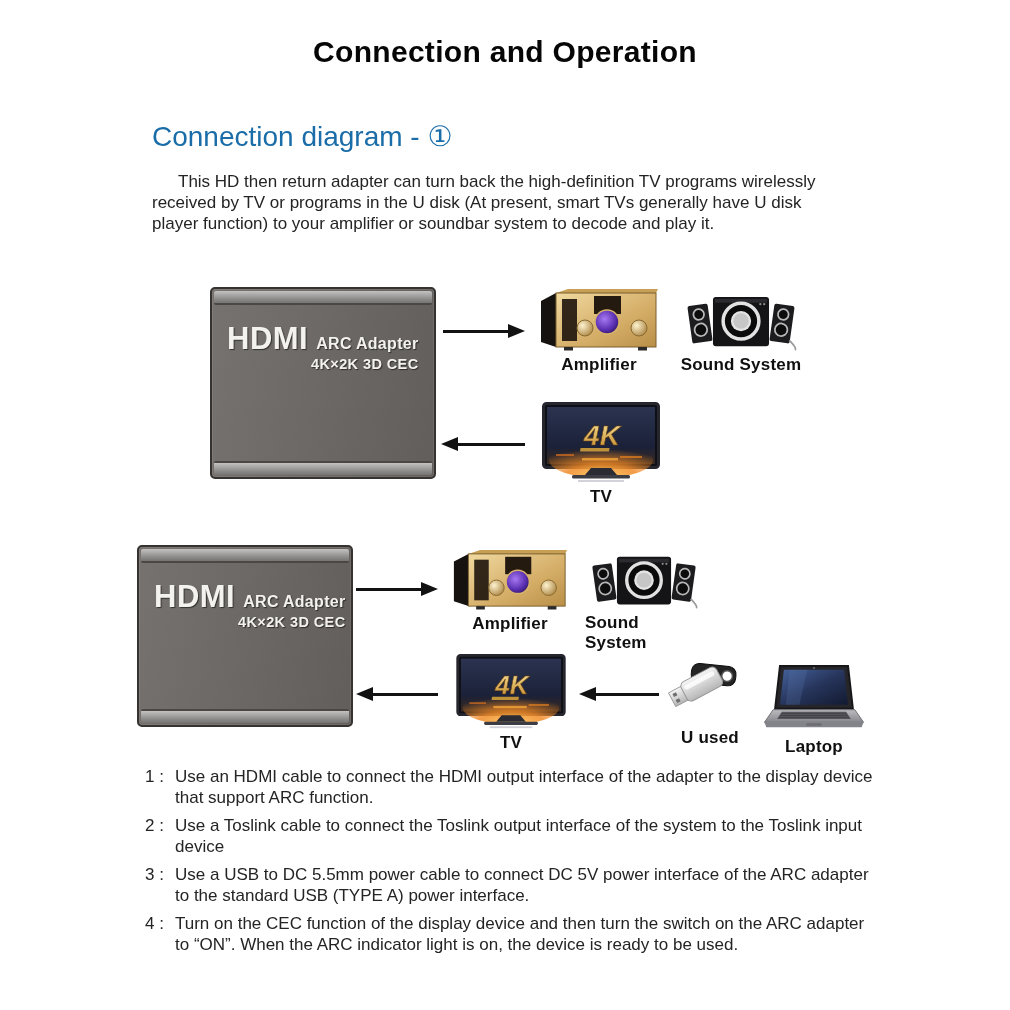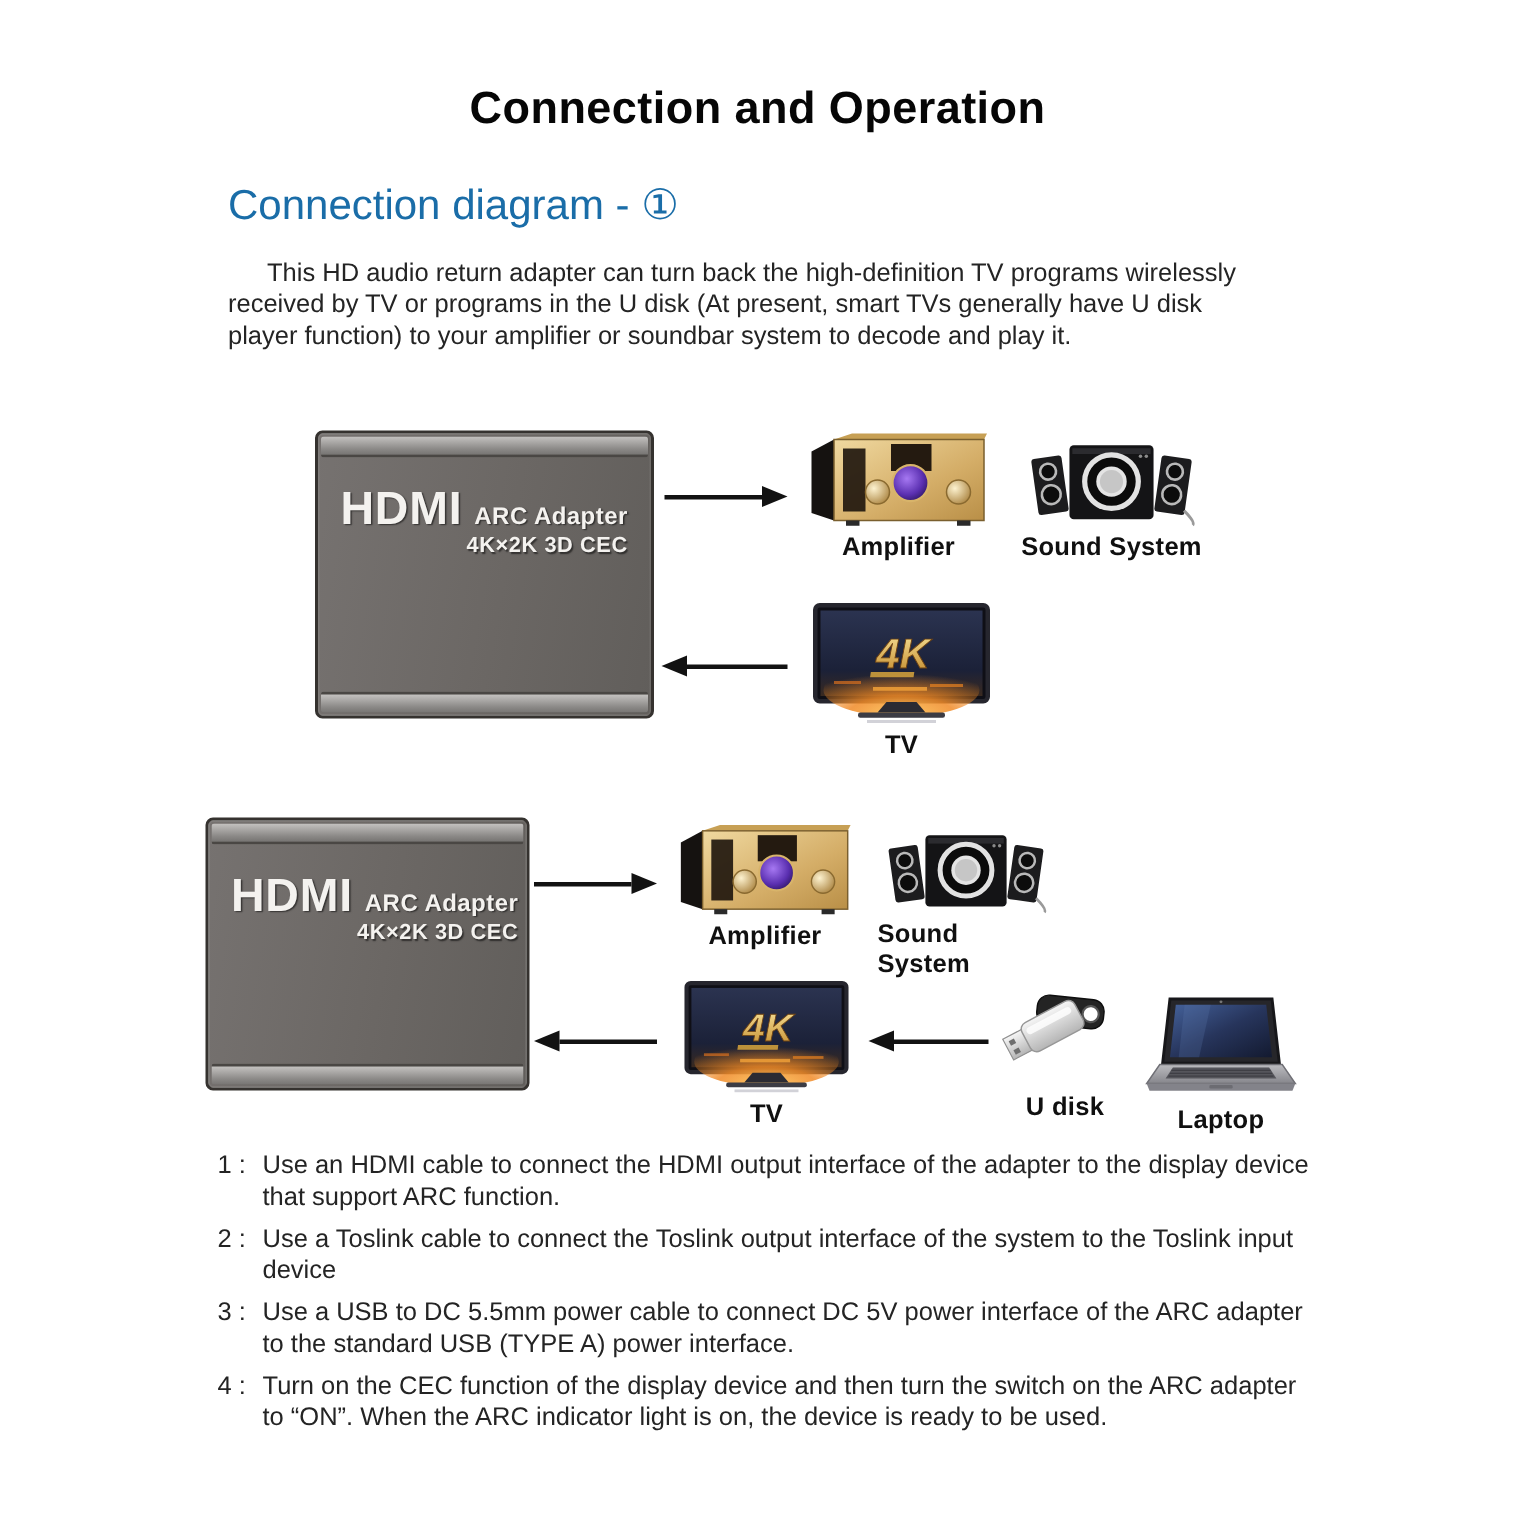--- a/index.html
+++ b/index.html
@@ -4,21 +4,21 @@
 <style>
   html,body{margin:0;padding:0;}
   body{
     width:1010px;height:1010px;background:#ffffff;position:relative;
     font-family:"Liberation Sans","DejaVu Sans",sans-serif;color:#1f1f1f;
     overflow:hidden;
   }
 
   
   .page-title{
-    position:absolute;top:56px;left:0;width:100%;text-align:center;
+    position:absolute;top:35px;left:0;width:100%;text-align:center;
     font-size:30px;font-weight:700;color:#060606;letter-spacing:0.3px;margin:0;
   }
   .section-heading{
     position:absolute;top:120px;left:152px;
     font-size:28px;font-weight:400;color:#1a6da8;
   }
   .intro{
     position:absolute;top:171px;left:152px;width:696px;
     font-size:17px;line-height:21px;color:#242424;text-indent:26px;margin:0;
   }
@@ -181,21 +181,21 @@
       <line x1="20" y1="53" x2="90" y2="53" stroke="#3f3f45" stroke-width="0.8"></line>
       <line x1="19" y1="55" x2="91" y2="55" stroke="#3f3f45" stroke-width="0.8"></line>
       <polygon points="4,60 106,60 104,65 6,65" fill="#83838a"></polygon>
       <rect x="47" y="61" width="16" height="2.5" rx="1" fill="#6c6c72"></rect>
     </symbol>
   </defs>
 </svg>
 
 <h1 class="page-title">Connection and Operation</h1>
 <div class="section-heading">Connection diagram - ①</div>
-<p class="intro">This HD audio return adapter can turn back the high-definition TV programs wirelessly received by TV or programs in the U disk (At present, smart TVs generally have U disk player function) to your amplifier or soundbar system to decode and play it.</p>
+<p class="intro">This HD then return adapter can turn back the high-definition TV programs wirelessly received by TV or programs in the U disk (At present, smart TVs generally have U disk player function) to your amplifier or soundbar system to decode and play it.</p>
 
 <div class="adapter" id="adapter1" style="left:210px;top:287px;width:226px;height:192px;">
   <div class="band top"></div>
   <div class="band bottom"></div>
   <div class="text">
     <div class="line1">
       <span class="brand">HDMI</span>
       <span class="type">ARC Adapter</span>
     </div>
     <div class="specs">4K×2K 3D CEC</div>
@@ -278,21 +278,21 @@
 
 <div class="arrow" style="left:579px;top:686px;width:80px;">
   <span class="head-l"></span>
   <span class="shaft"></span>
 </div>
 
 <div class="device" style="left:662px;top:659px;width:96px;">
   <svg width="92" height="66">
       <use href="#sym-udisk"></use>
     </svg>
-  <div class="label">U disk</div>
+  <div class="label">U used</div>
 </div>
 
 <div class="device" style="left:758px;top:664px;width:112px;">
   <svg width="108" height="70">
       <use href="#sym-laptop"></use>
     </svg>
   <div class="label">Laptop</div>
 </div>
 
 <div class="instructions">

